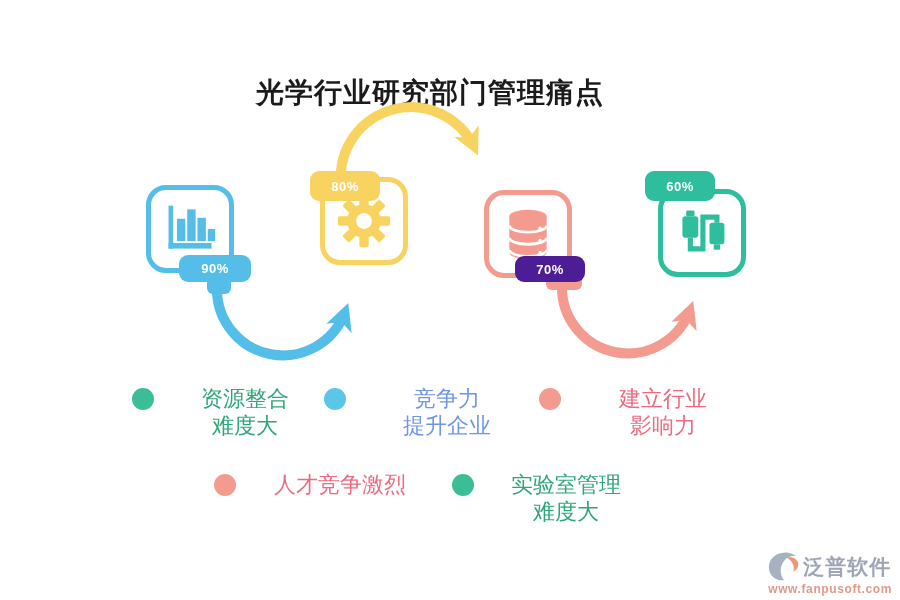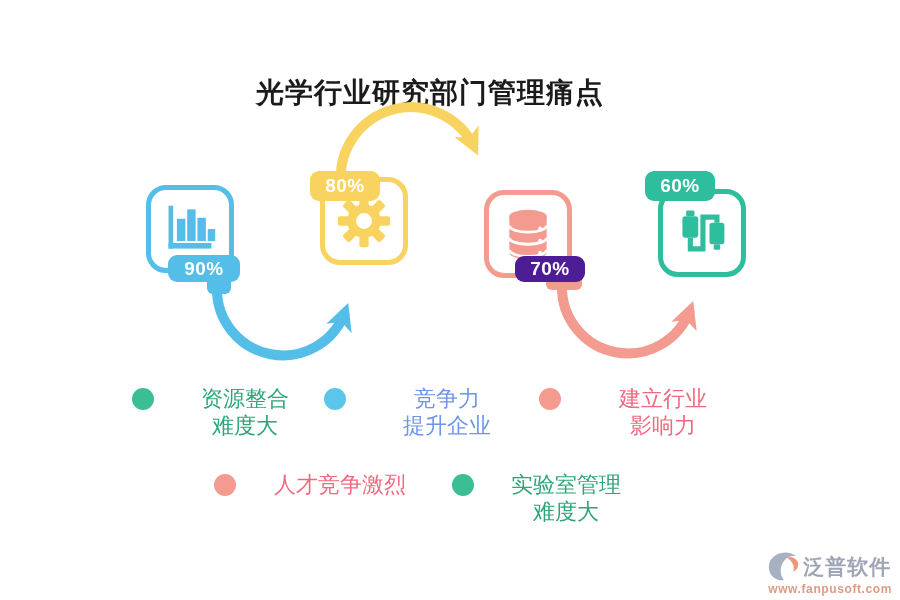--- a/index.html
+++ b/index.html
@@ -12,23 +12,23 @@
   
   .sq{position:absolute;width:78px;height:78px;border-radius:20px;
       display:flex;align-items:center;justify-content:center;background:#fff}
   #sq1{left:146px;top:185px;border:5px solid #54BEE8}
   #sq2{left:320px;top:177px;border:5px solid #F9D35F}
   #sq3{left:484px;top:190px;border:5px solid #F49B8F}
   #sq4{left:658px;top:189px;border:5px solid #2EBE9D}
 
   
   .badge{position:absolute;border-radius:9px;color:#fff;font-weight:800;
-         font-size:19px;display:flex;align-items:center;justify-content:center;
+         font-size:13px;display:flex;align-items:center;justify-content:center;
          letter-spacing:.5px;z-index:5}
-  #b90{left:168px;top:255px;width:72px;height:27px;background:#54BEE8}
+  #b90{left:179px;top:255px;width:72px;height:27px;background:#54BEE8}
   #b80{left:310px;top:171px;width:70px;height:30px;background:#F9D35F}
   #b70{left:515px;top:256px;width:70px;height:26px;background:#4c1d95}
   #b60{left:645px;top:171px;width:70px;height:30px;background:#2EBE9D}
 
   .arrow-layer{position:absolute;left:0;top:0;z-index:3}
 
   
   .litem{position:absolute;display:flex;align-items:flex-start}
   .dot{width:22px;height:22px;border-radius:50%;flex:0 0 auto;margin-top:3px}
   .ltext{font-weight:400;font-size:22px;line-height:27px;text-align:center}

